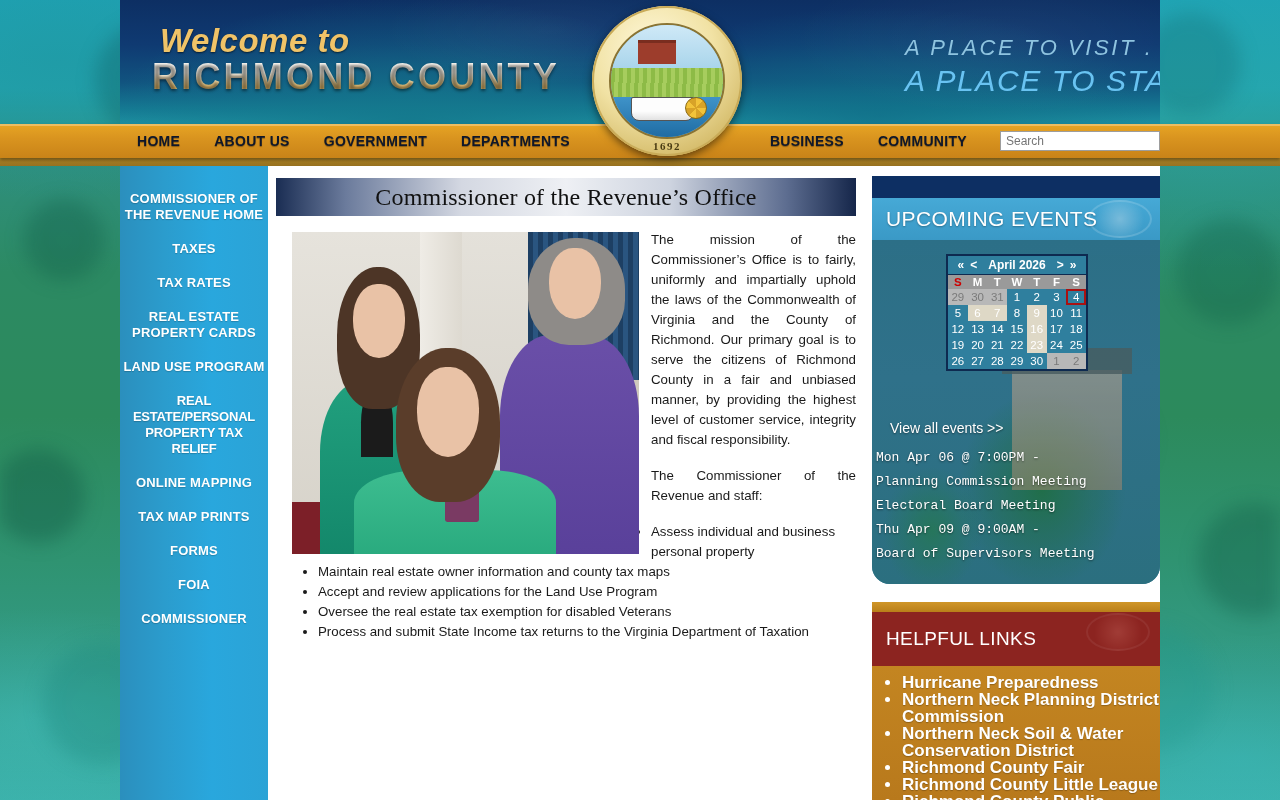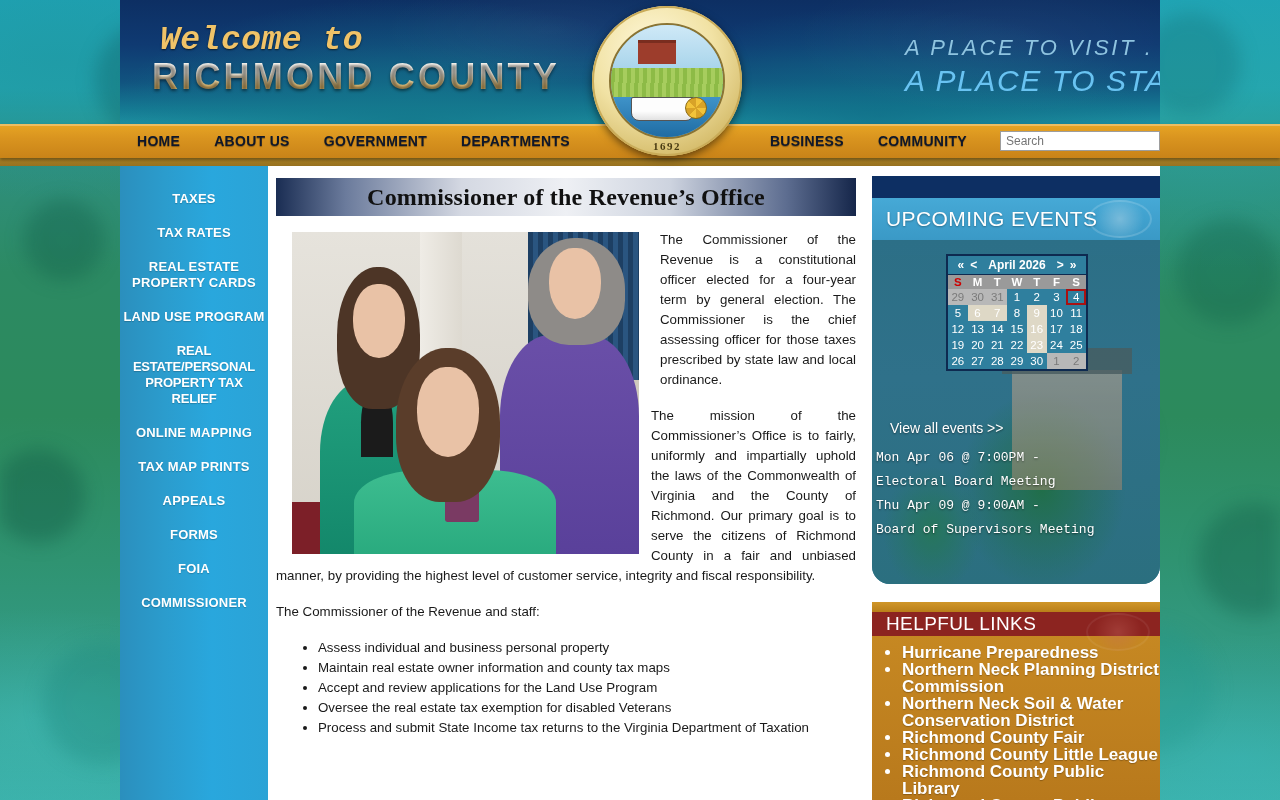--- a/index.html
+++ b/index.html
@@ -47,21 +47,21 @@
     overflow: hidden;
   }
   .banner:after {
     content:""; position:absolute; inset:0;
     background:
       radial-gradient(ellipse 240px 80px at 430px 30px, rgba(255,255,255,.045), transparent 70%),
       radial-gradient(ellipse 300px 110px at 880px 40px, rgba(255,255,255,.04), transparent 70%);
   }
   .welcome-script {
     position: absolute; left: 40px; top: 22px;
-    font-family: Liberation Mono, monospace;
+    font-family: Liberation Sans, sans-serif;
     font-style: italic; font-weight: bold;
     font-size: 33px; letter-spacing: .5px;
     color: #f0c368;
     text-shadow: 0 1px 2px rgba(0,0,0,.6);
     z-index: 3;
   }
   .county-title {
     position: absolute; left: 32px; top: 56px;
     font-size: 36px; font-weight: bold; letter-spacing: 3.2px;
     background: linear-gradient(180deg,#ffffff 0%,#fdf7ea 40%,#e0b869 74%,#f6e2ad 100%);
@@ -165,21 +165,21 @@
   .main {
     position:absolute; left:148px; top:0; width:730px; height:634px;
     background:#fff; padding:12px 22px 0 8px;
   }
   .page-title-bar {
     width:580px; height:38px; margin-left:0;
     background: linear-gradient(90deg,#1a2d53 0%, #6b7b9c 12%, #d4d8e2 32%, #eef0f4 50%, #cdd3df 68%, #5d6d90 88%, #15264a 100%);
     display:flex; align-items:center; justify-content:center;
   }
   .page-title {
-    font-family:"Liberation Serif", serif; font-weight:bold; font-size:24px;
+    font-family:"Liberation Serif", serif; font-weight:normal; font-size:24px;
     color:#111; letter-spacing:.2px;
   }
   .body-wrap { position:relative; width:580px; margin-top:14px; }
   .photo {
     float:left; width:347px; height:322px; margin:2px 12px 6px 16px;
     position:relative; overflow:hidden; background:#cfc9bd;
     border:0;
   }
   .photo .wall-l { position:absolute; left:0; top:0; width:42%; height:100%;
     background:linear-gradient(180deg,#e6e3dc,#d6d2c9); }
@@ -295,21 +295,21 @@
   
   .links-strip {
     position:absolute; left:872px; top:602px; width:288px; height:10px;
     background:linear-gradient(180deg,#d09628,#b97f19); z-index:3;
   }
   .links-panel {
     position:absolute; left:872px; top:612px; width:288px; height:188px;
     background:linear-gradient(180deg,#c88a23 0%, #b8791c 100%); z-index:3; overflow:hidden;
   }
   .links-header {
-    position:relative; height:24px; background:#8c2420;
+    position:relative; height:54px; background:#8c2420;
     display:flex; align-items:center;
   }
   .links-title { color:#ffffff; font-size:19px; letter-spacing:.4px; padding-left:14px; }
   .links-seal-wm {
     position:absolute; right:10px; top:1px; width:64px; height:38px; border-radius:50%;
     border:2px solid rgba(255,255,255,.18); opacity:.35;
     background:radial-gradient(circle,#c76a60 0%, rgba(255,255,255,0) 70%);
   }
   ul.links-list { margin:8px 0 0 0; padding-left:30px; }
   ul.links-list li {
@@ -357,28 +357,28 @@
     <div class="nav-item">BUSINESS</div>
     <div class="nav-item">COMMUNITY</div>
     <div class="search-wrap">
       <input class="search-input" type="text" placeholder="Search" style="">
     </div>
   </div>
 
   <div class="content-shell">
 
     <div class="sidebar">
+      <div class="side-item">COMMISSIONER OF THE REVENUE HOME</div>
       <div class="side-item">TAXES</div>
       <div class="side-item">TAX RATES</div>
       <div class="side-item">REAL ESTATE PROPERTY CARDS</div>
       <div class="side-item">LAND USE PROGRAM</div>
       <div class="side-item wide">REAL ESTATE/PERSONAL PROPERTY TAX RELIEF</div>
       <div class="side-item">ONLINE MAPPING</div>
       <div class="side-item">TAX MAP PRINTS</div>
-      <div class="side-item">APPEALS</div>
       <div class="side-item">FORMS</div>
       <div class="side-item">FOIA</div>
       <div class="side-item">COMMISSIONER</div>
     </div>
 
     <div class="main">
       <div class="page-title-bar">
         <div class="page-title">Commissioner of the Revenue’s Office</div>
       </div>
 
@@ -396,21 +396,20 @@
           <div class="p-face w1-face"></div>
           <div class="p-body w2-body"></div>
           <div class="p-hair w2-hair"></div>
           <div class="p-face w2-face"></div>
           <div class="p-body w3-body"></div>
           <div class="p-body w3-scarf"></div>
           <div class="p-hair w3-hair"></div>
           <div class="p-face w3-face"></div>
         </div>
 
-        <p class="para para-right">The Commissioner of the Revenue is a constitutional officer elected for a four-year term by general election.  The Commissioner is the chief assessing officer for those taxes prescribed by state law and local ordinance.</p>
         <p class="para">The mission of the Commissioner’s Office is to fairly, uniformly and impartially uphold the laws of the Commonwealth of Virginia and the County of Richmond.    Our primary goal is to serve the citizens of Richmond County in a fair and unbiased manner, by providing the highest level of customer service, integrity and fiscal responsibility.</p>
         <p class="para">The Commissioner of the Revenue and staff:</p>
         <ul class="tasks">
           <li>Assess individual and business personal property</li>
           <li>Maintain real estate owner information and county tax maps</li>
           <li>Accept and review applications for the Land Use Program</li>
           <li>Oversee the real estate tax exemption for disabled Veterans</li>
           <li>Process and submit State Income tax returns to the Virginia Department of Taxation</li>
         </ul>
       </div>
@@ -479,20 +478,21 @@
           <div>29</div>
           <div>30</div>
           <div class="other">1</div>
           <div class="other">2</div>
         </div>
     </div>
 
     <div class="view-all">View all events &gt;&gt;</div>
     <div class="ev-list">
       <div class="ev-item">Mon Apr 06 @ 7:00PM -</div>
+      <div class="ev-item">Planning Commission Meeting</div>
       <div class="ev-item">Electoral Board Meeting</div>
       <div class="ev-item">Thu Apr 09 @ 9:00AM -</div>
       <div class="ev-item">Board of Supervisors Meeting</div>
     </div>
   </div>
 
   <div class="links-strip"></div>
   <div class="links-panel">
     <div class="links-header">
       <div class="links-title">HELPFUL LINKS</div>

